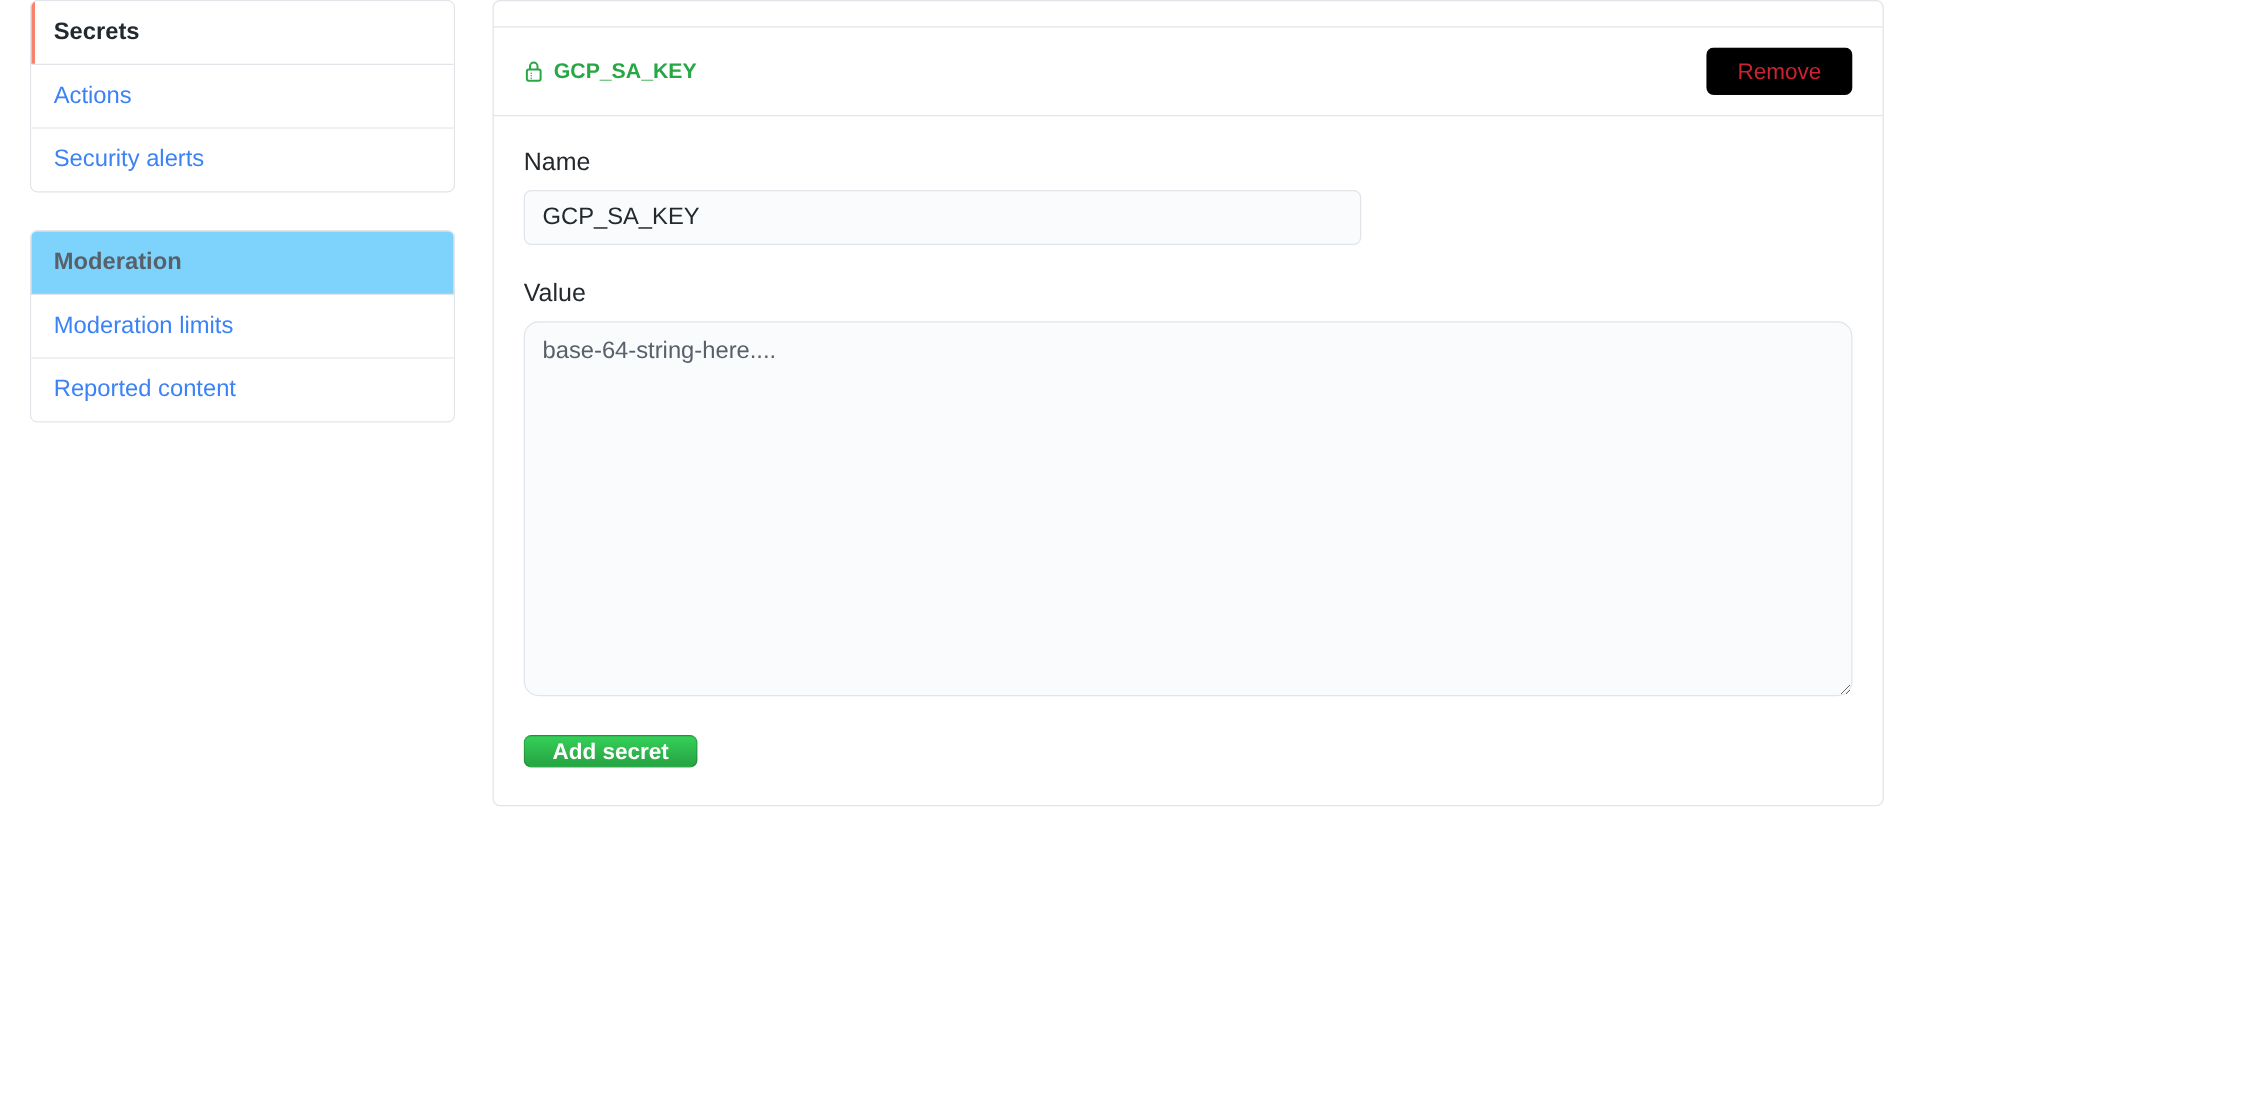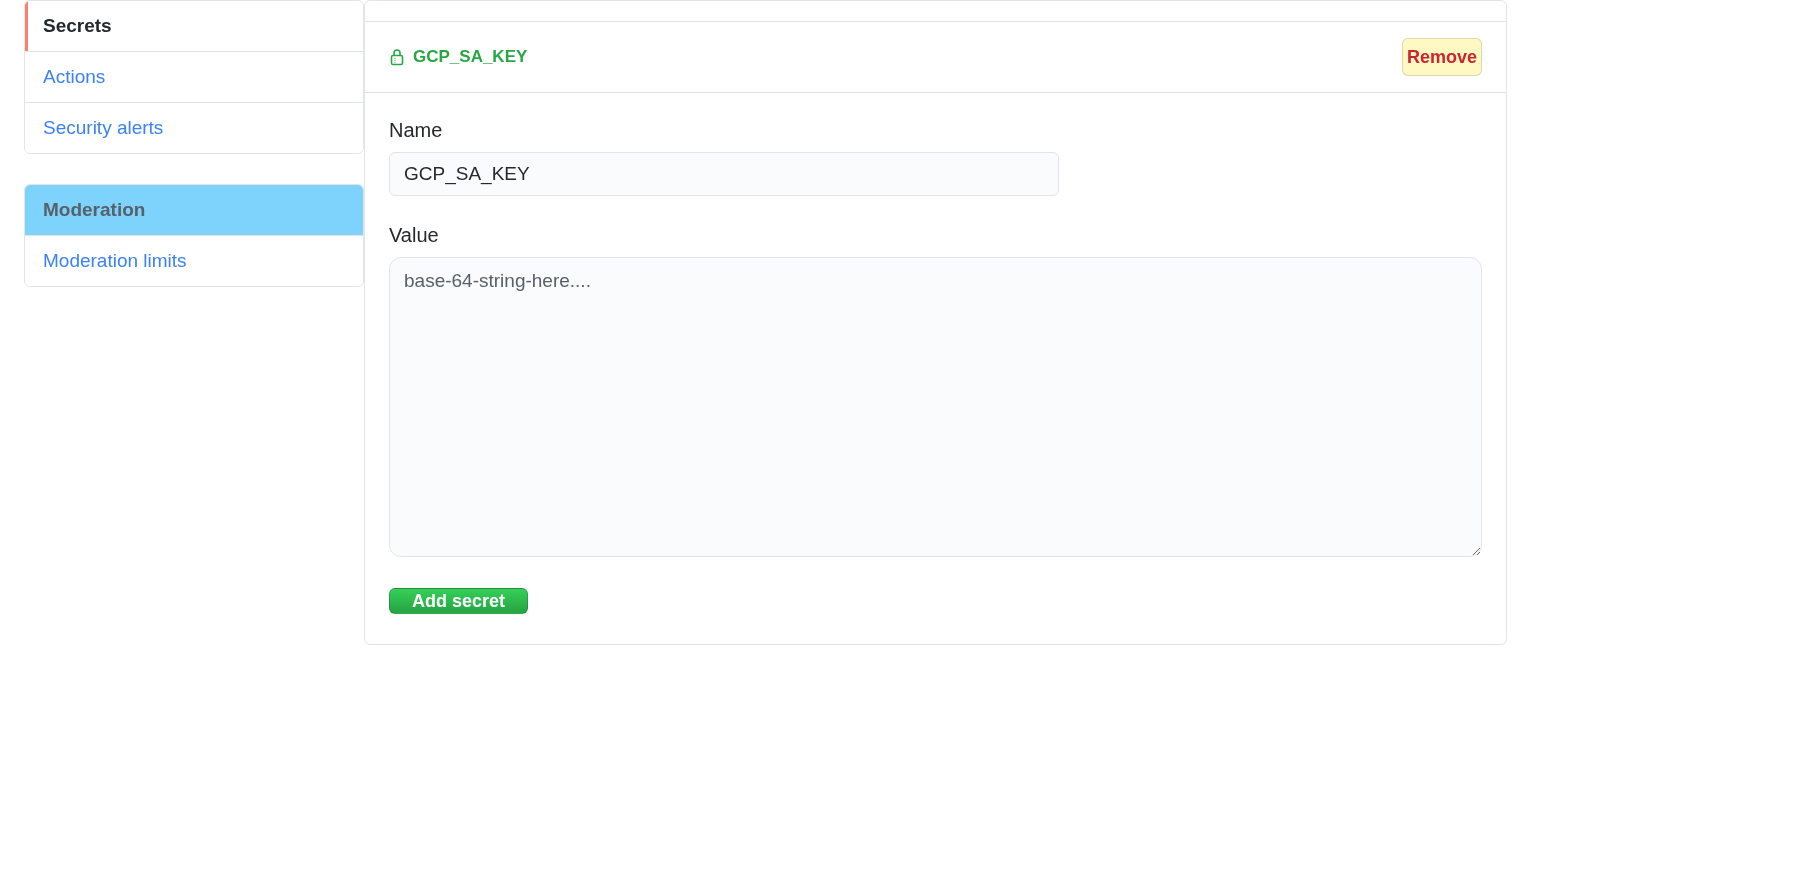--- a/index.html
+++ b/index.html
@@ -4,20 +4,21 @@
   <style>
     * { box-sizing: border-box; margin: 0; padding: 0; }
     body {
       font-family: -apple-system, BlinkMacSystemFont, "Segoe UI", Helvetica, Arial, sans-serif;
       background: #ffffff;
       color: #24292e;
       font-size: 14px;
     }
     .layout {
       display: flex;
+      gap: 30px;
       padding: 0 24px 40px 24px;
       align-items: flex-start;
     }
     
     .sidebar {
       width: 340px;
       flex-shrink: 0;
     }
     .side-group {
       border: 1px solid #e1e4e8;
@@ -78,26 +79,26 @@
       display: flex;
       align-items: center;
       gap: 8px;
       color: #28a745;
       font-weight: 600;
       font-size: 17px;
     }
     .lock-icon { width: 16px; height: 18px; flex-shrink: 0; }
     .btn {
       display: inline-block;
-      padding: 8px 4px;
+      padding: 8px 24px;
       font-size: 18px;
-      font-weight: 700;
+      font-weight: 400;
       border: 1px solid rgba(27,31,35,0.15);
       border-radius: 6px;
-      background: #fef9c3;
+      background: #000000;
       color: #24292e;
       cursor: pointer;
       line-height: 20px;
     }
     .btn-danger { color: #cb2431; }
     .btn-primary {
       background: #2ea44f;
       background-image: linear-gradient(-180deg, #34d058, #28a745 90%);
       border: 1px solid rgba(27,31,35,0.2);
       color: #ffffff;
@@ -149,20 +150,21 @@
 <div class="layout">
   <nav class="sidebar">
     <div class="side-group">
       <a href="#" class="side-item active">Secrets</a>
       <a href="#" class="side-item">Actions</a>
       <a href="#" class="side-item">Security alerts</a>
     </div>
     <div class="side-group">
       <span class="side-header">Moderation</span>
       <a href="#" class="side-item">Moderation limits</a>
+      <a href="#" class="side-item">Reported content</a>
     </div>
   </nav>
 
   <main class="main">
     <div class="secret-row-top-spacer"></div>
     <div class="secret-row">
       <div class="secret-name-wrap">
         <svg class="lock-icon" viewBox="0 0 16 18" fill="none" stroke="#28a745" stroke-width="1.6">
           <rect x="2.5" y="7.5" width="11" height="9" rx="1.5"></rect>
           <path d="M5 7.5 V5 a3 3 0 0 1 6 0 v2.5"></path>

